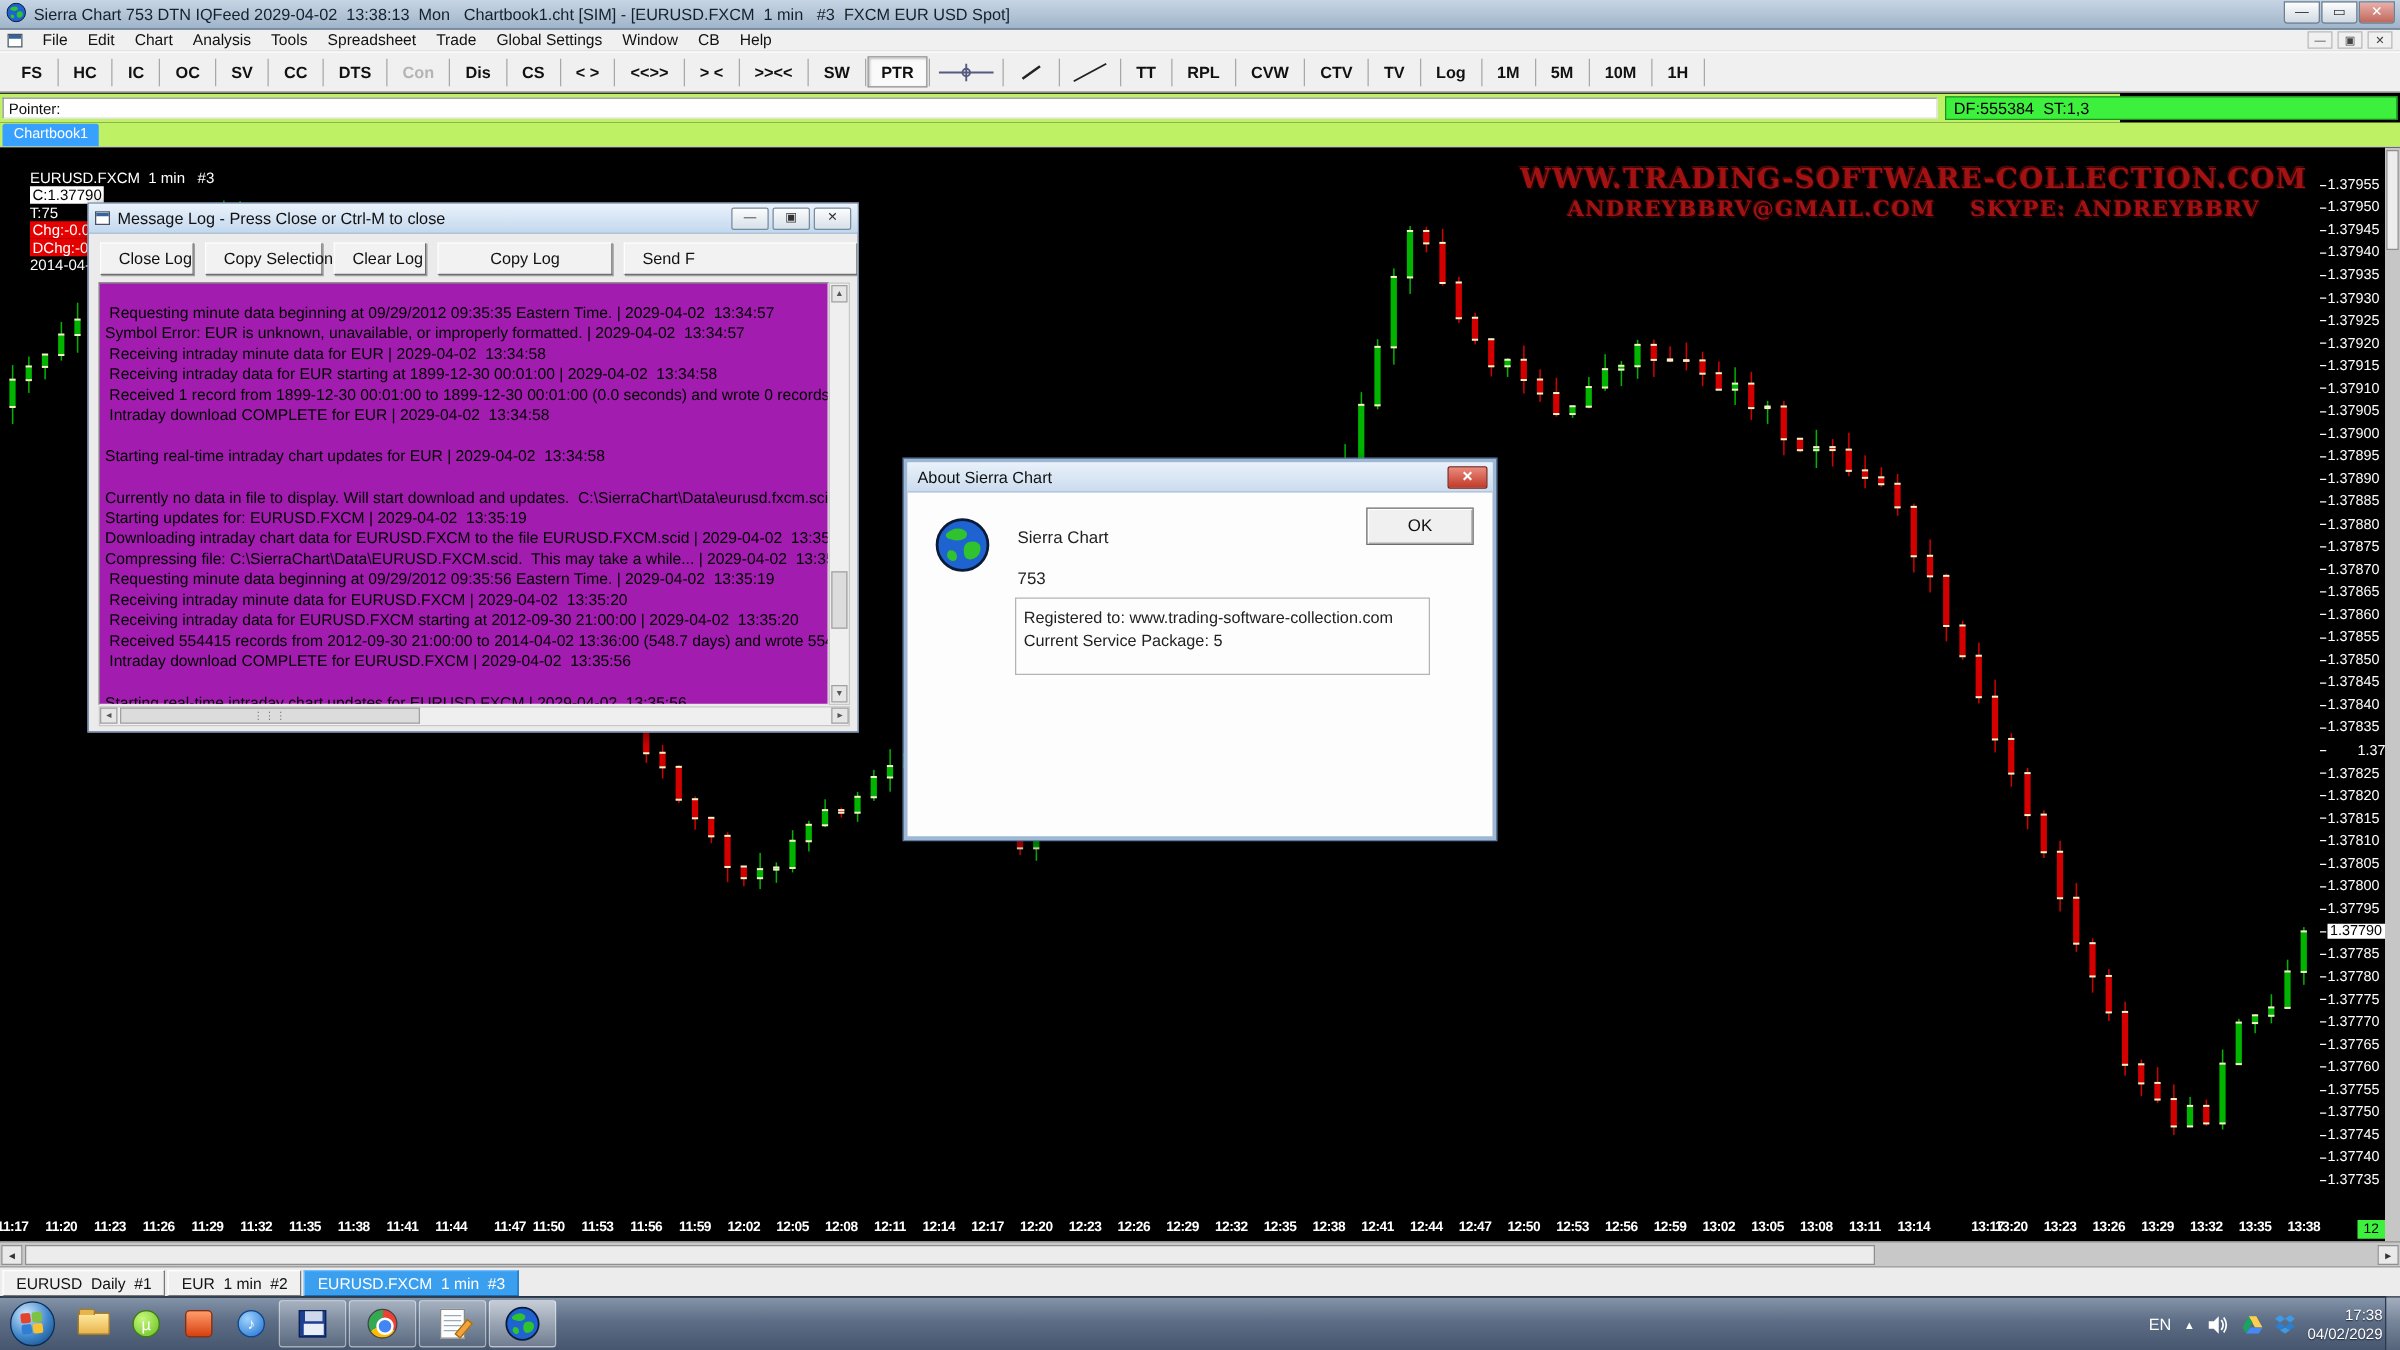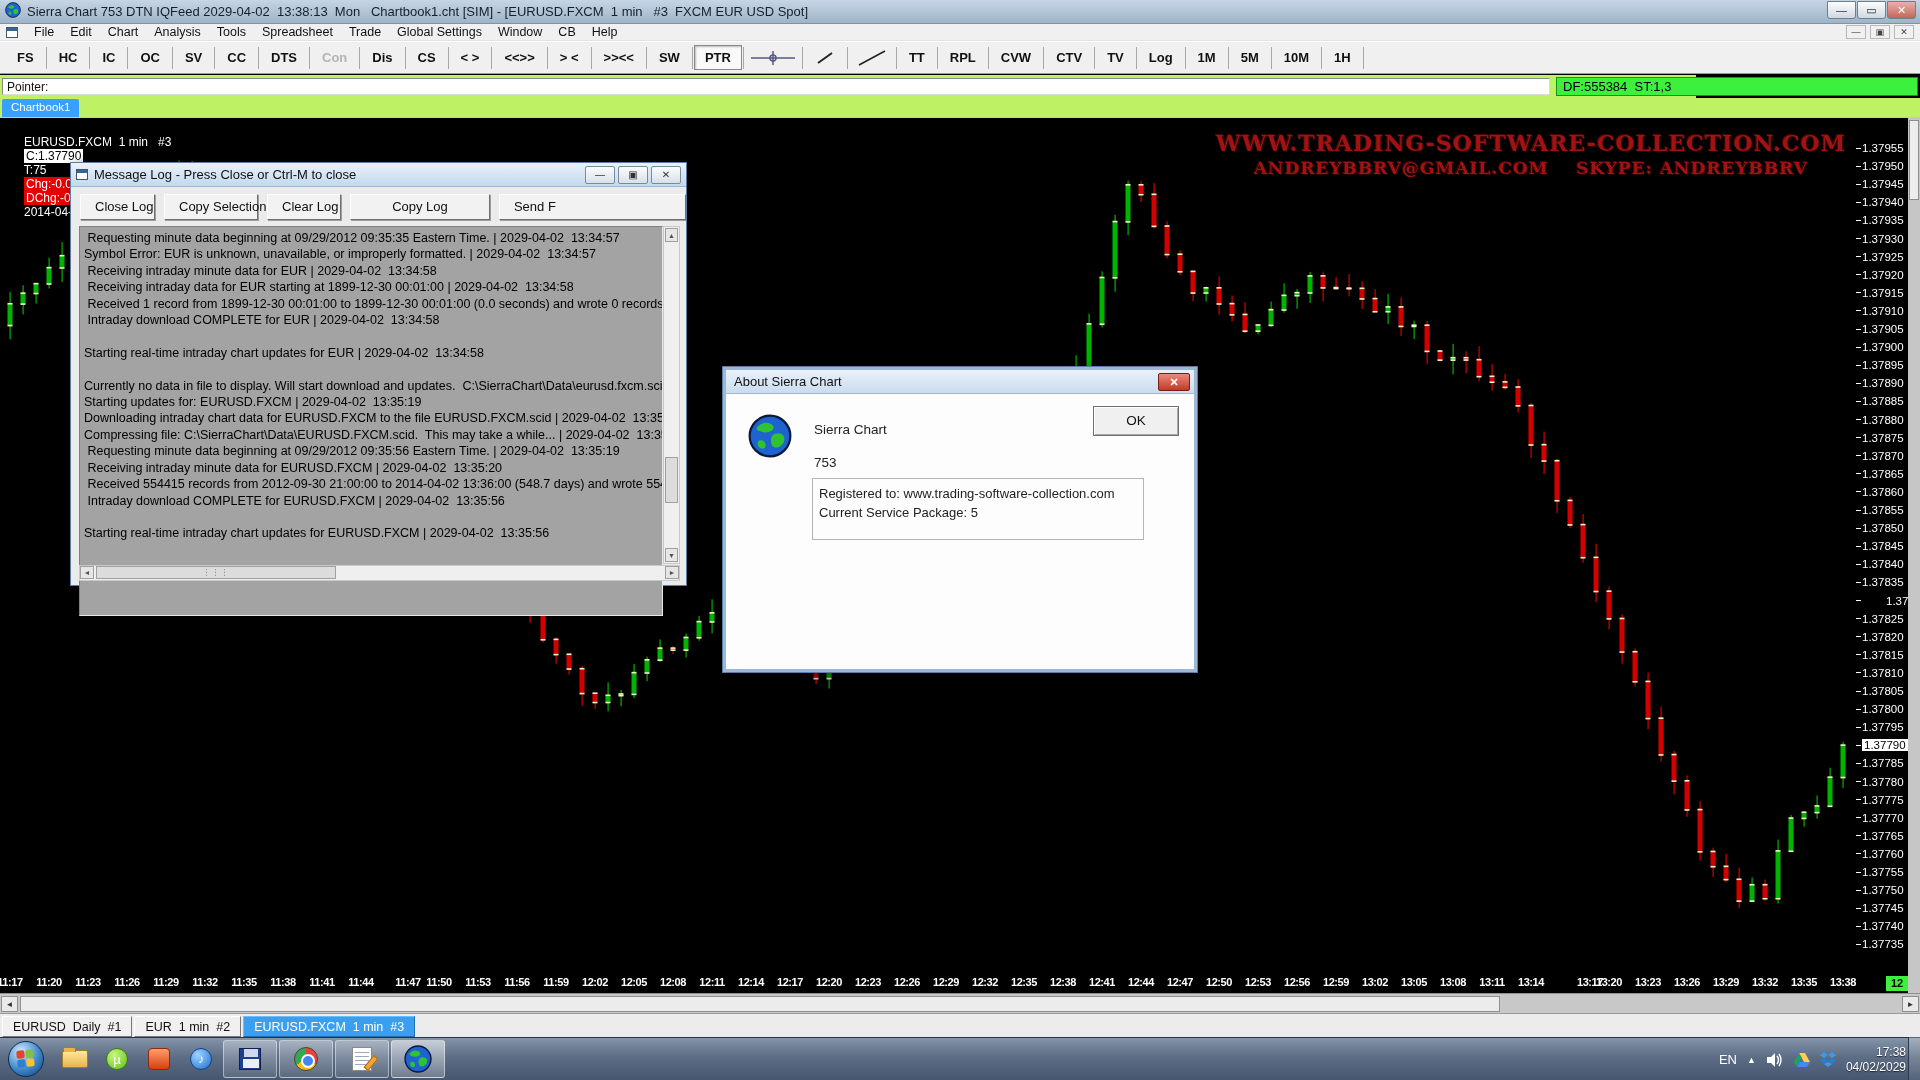--- a/index.html
+++ b/index.html
@@ -61,43 +61,43 @@
   #wm2 { font-size:17px; letter-spacing:1px; margin-top:2px; white-space:pre; }
 
   #pricescale { position:absolute; left:1856px; top:0; width:52px; height:895px; z-index:2; }
   .plabel { position:absolute; left:0; height:15px; font-size:11.5px; color:#fff; white-space:nowrap; display:flex; align-items:center; }
   .ptick { display:inline-block; width:5px; height:1px; background:#fff; margin-right:1px; }
   .plabel.hl .ptxt { background:#fff; color:#000; padding:0 2px; }
 
   #timeaxis { position:absolute; left:0; top:857px; width:1856px; height:17px; z-index:2; }
   .tlabel { position:absolute; top:1px; width:34px; text-align:center; font-size:11px; font-weight:bold; color:#fff; letter-spacing:-0.4px; }
   #countdown { position:absolute; left:1886px; top:858px; width:22px; height:15px; background:#3ef03e;
-    color:#000; font-size:11px; font-weight:bold; text-align:center; line-height:15px; z-index:3; }
+    color:#000; font-size:11px; font-weight:normal; text-align:center; line-height:15px; z-index:3; }
 
   #vscroll { position:absolute; left:1908px; top:0; width:12px; height:895px; background:#c6c6c6; z-index:4; }
   #vthumb { position:absolute; left:1px; top:2px; width:10px; height:80px; background:#ededed; border:1px solid #8f8f8f; }
   #hscroll { position:absolute; left:0; top:875px; width:1920px; height:20px; background:#c8c8c8; border-top:1px solid #8f8f8f; z-index:4; }
   .harrow { position:absolute; top:2px; width:17px; height:16px; background:#e9e9e9; border:1px solid #8f8f8f;
     font-size:8px; text-align:center; line-height:15px; color:#333; }
   #hthumb { position:absolute; left:20px; top:2px; width:1480px; height:16px; background:#ececec; border:1px solid #8f8f8f; }
 
   
   #msglog { position:absolute; left:70px; top:44px; width:617px; height:424px; z-index:10;
     background:#ebebeb; border:1px solid #5f7da3; box-shadow:3px 3px 10px rgba(0,0,0,.55); }
   #msglog-title { height:24px; background:linear-gradient(#eaf2fb,#c3d8ee); border-bottom:1px solid #9db8d4;
     display:flex; align-items:center; font-size:13px; color:#111; }
   #msglog-title .mdi-icon { margin:0 6px 0 5px; }
   #msglog-controls { position:absolute; right:5px; top:3px; display:flex; gap:3px; }
   .ml-btn { width:30px; height:18px; background:linear-gradient(#fcfcfc,#d7e1ea); border:1px solid #7a8b9c;
     border-radius:2px; font-size:10px; line-height:16px; text-align:center; color:#333; }
   #msglog-btnrow { display:flex; gap:9px; padding:7px 0 6px 9px; overflow:hidden; }
   .log-btn { height:26px; background:#f2f2f2; border:1px solid; border-color:#fdfdfd #6f6f6f #6f6f6f #fdfdfd;
     box-shadow:1px 1px 0 #9e9e9e; font-size:13px; color:#111; padding:4px 14px; white-space:nowrap; text-align:center; }
-  #logarea { position:absolute; left:8px; top:63px; width:584px; height:390px; background:#a3a3a3;
-    border:1px solid; border-color:#808080 #e8e8e8 #e8e8e8 #808080; overflow:hidden; padding:3px 0 0 4px; }
+  #logarea { position:absolute; left:8px; top:63px; width:584px; height:338px; background:#a21caf;
+    border:1px solid; border-color:#808080 #e8e8e8 #e8e8e8 #808080; overflow:hidden; padding:15px 0 0 4px; }
   .log-line { font-size:12.5px; line-height:16.4px; color:#000; white-space:pre; }
   #log-vscroll { position:absolute; left:592px; top:63px; width:17px; height:338px; background:#efefef; border:1px solid #c8c8c8; }
   .vsb-arrow { position:absolute; left:1px; width:13px; height:14px; background:#e6e6e6; border:1px solid #a0a0a0; font-size:7px; text-align:center; line-height:13px; color:#555; }
   #log-vthumb { position:absolute; left:1px; top:230px; width:13px; height:46px; background:#dcdcdc; border:1px solid #a0a0a0; }
   #log-hscroll { position:absolute; left:8px; top:402px; width:601px; height:16px; background:#efefef; border:1px solid #c8c8c8; }
   #log-hthumb { position:absolute; left:16px; top:0; width:240px; height:13px; background:#dcdcdc; border:1px solid #a0a0a0;
     font-size:8px; color:#777; text-align:center; line-height:12px; letter-spacing:1px; }
   .hsb-arrow { position:absolute; top:0; width:14px; height:13px; background:#e6e6e6; border:1px solid #a0a0a0; font-size:7px; text-align:center; line-height:12px; color:#555; }
 
   
@@ -1141,20 +1141,21 @@
           <div class="log-line"> Intraday download COMPLETE for EUR | 2029-04-02  13:34:58</div>
           <div class="log-line"> </div>
           <div class="log-line">Starting real-time intraday chart updates for EUR | 2029-04-02  13:34:58</div>
           <div class="log-line"> </div>
           <div class="log-line">Currently no data in file to display. Will start download and updates.  C:\SierraChart\Data\eurusd.fxcm.scid | 20</div>
           <div class="log-line">Starting updates for: EURUSD.FXCM | 2029-04-02  13:35:19</div>
           <div class="log-line">Downloading intraday chart data for EURUSD.FXCM to the file EURUSD.FXCM.scid | 2029-04-02  13:35:19</div>
           <div class="log-line">Compressing file: C:\SierraChart\Data\EURUSD.FXCM.scid.  This may take a while... | 2029-04-02  13:35:19</div>
           <div class="log-line"> Requesting minute data beginning at 09/29/2012 09:35:56 Eastern Time. | 2029-04-02  13:35:19</div>
           <div class="log-line"> Receiving intraday minute data for EURUSD.FXCM | 2029-04-02  13:35:20</div>
+          <div class="log-line"> Receiving intraday data for EURUSD.FXCM starting at 2012-09-30 21:00:00 | 2029-04-02  13:35:20</div>
           <div class="log-line"> Received 554415 records from 2012-09-30 21:00:00 to 2014-04-02 13:36:00 (548.7 days) and wrote 554415 recor</div>
           <div class="log-line"> Intraday download COMPLETE for EURUSD.FXCM | 2029-04-02  13:35:56</div>
           <div class="log-line"> </div>
           <div class="log-line">Starting real-time intraday chart updates for EURUSD.FXCM | 2029-04-02  13:35:56</div>
         </div>
       <div id="log-vscroll">
         <div class="vsb-arrow" style="top:1px">▲</div>
         <div id="log-vthumb"></div>
         <div class="vsb-arrow" style="bottom:1px">▼</div>
       </div>

